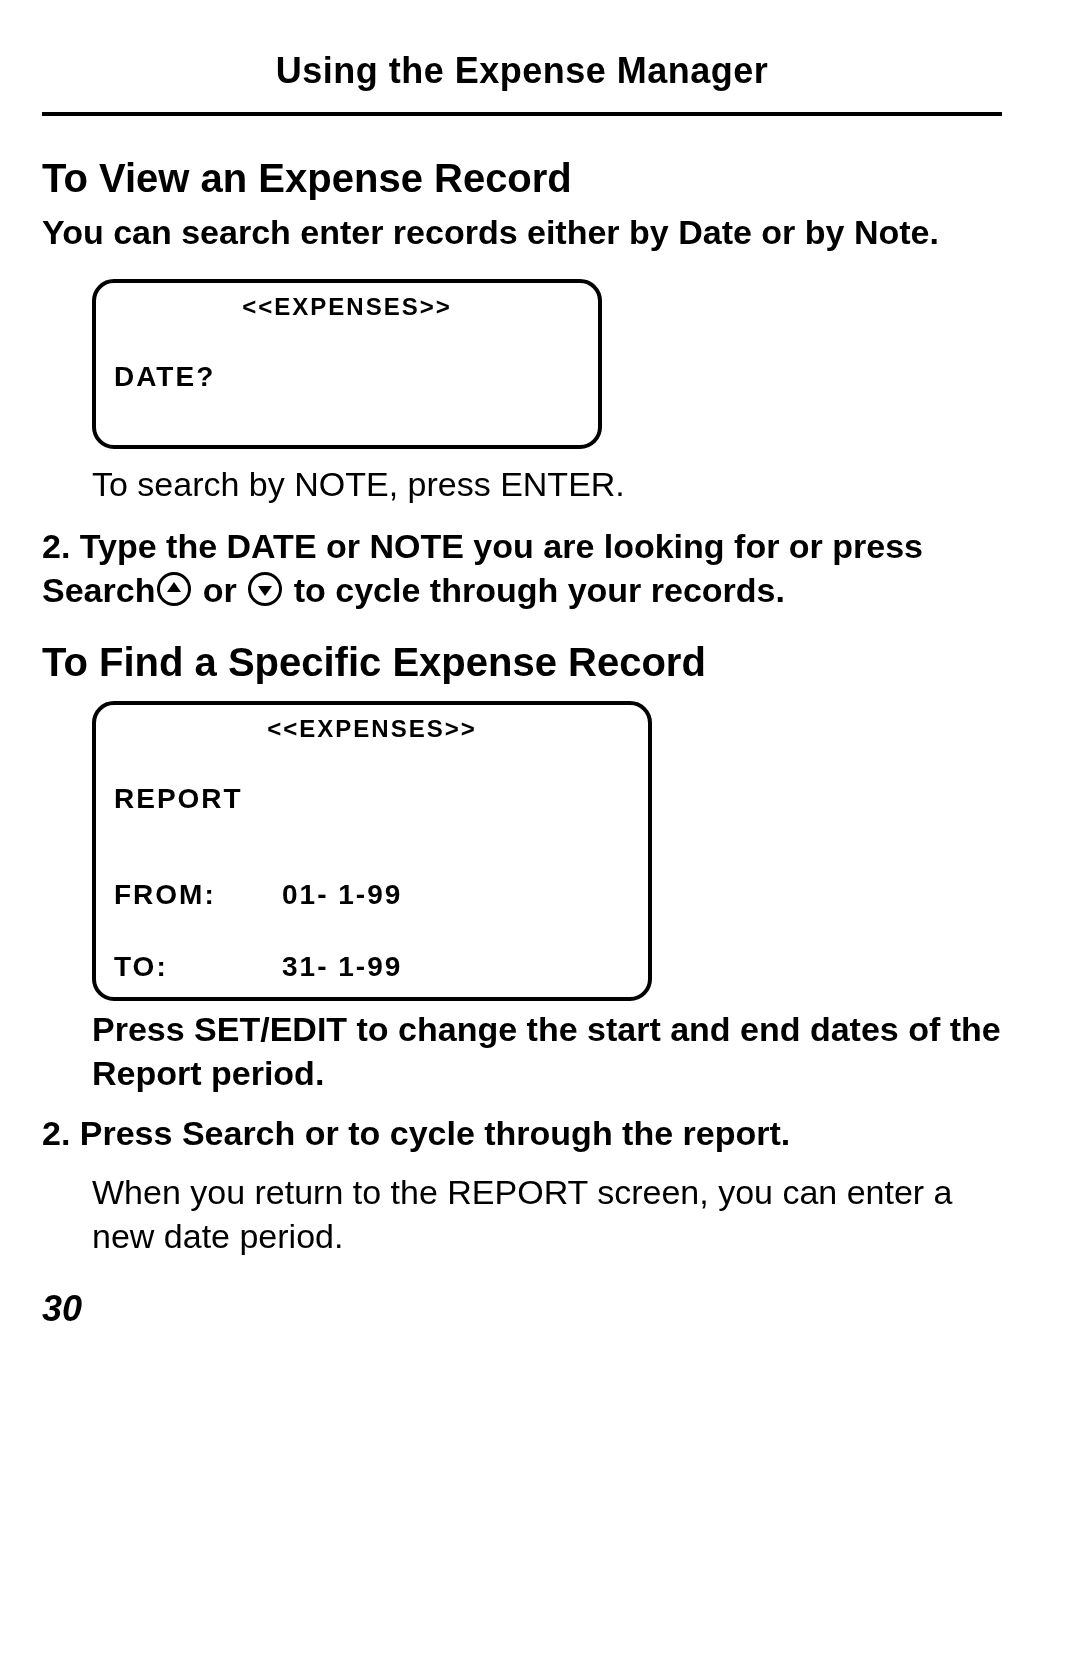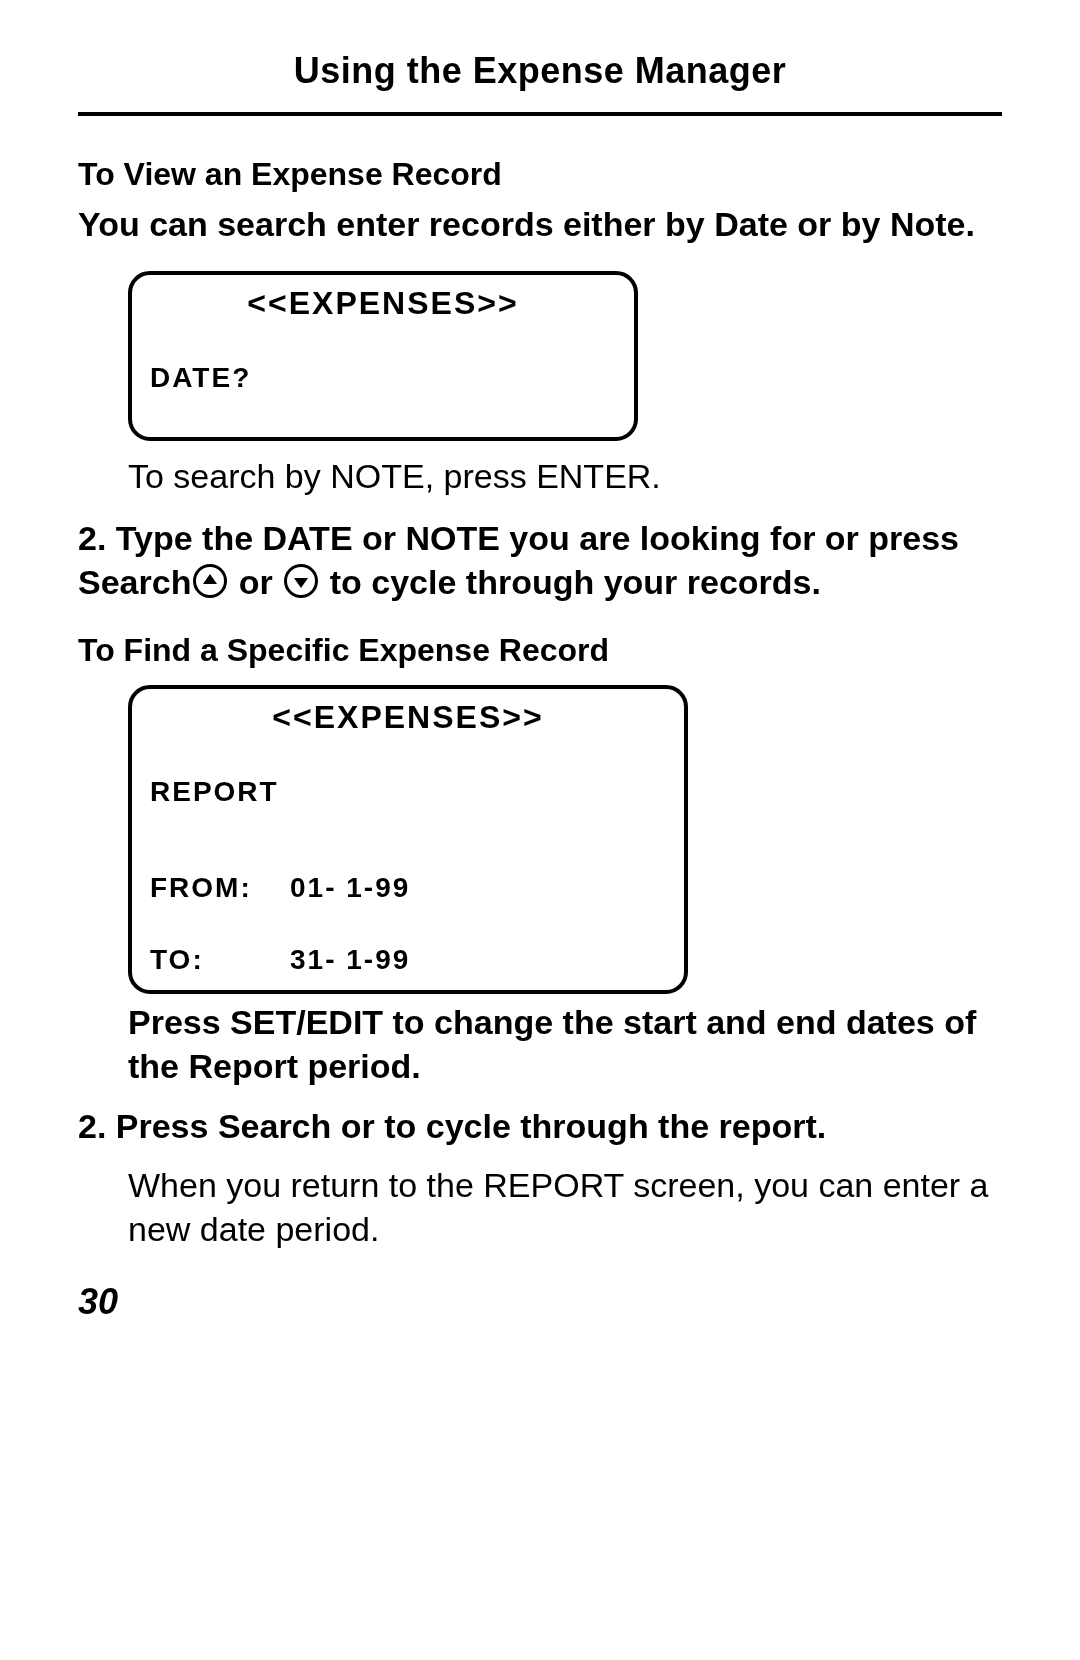--- a/index.html
+++ b/index.html
@@ -1,40 +1,40 @@
 <!DOCTYPE html>
 <html><head>
 <meta charset="utf-8">
 <style>
   * { box-sizing: border-box; margin: 0; padding: 0; }
   html, body { width: 1080px; height: 1660px; background: #fff; font-family: Arial, Helvetica, sans-serif; color: #000; }
-  .page { padding: 50px 78px 30px 78px; }
+  .page { padding: 50px 78px 30px 42px; }
   .header { text-align: center; font-weight: bold; font-size: 36px; letter-spacing: 0.5px; padding-bottom: 16px; }
   .rule { border: none; border-top: 4px solid #000; margin: 4px 0 40px 0; }
-  h2 { font-weight: bold; font-size: 32px; margin-bottom: 10px; }
+  h2 { font-weight: bold; font-size: 40px; margin-bottom: 10px; }
   .intro { font-weight: bold; font-size: 34px; line-height: 1.28; margin-bottom: 18px; }
   .step-bold { font-weight: bold; font-size: 34px; line-height: 1.3; margin-bottom: 16px; }
   .step-reg { font-weight: normal; font-size: 34px; line-height: 1.28; margin-bottom: 16px; }
   .after-box { font-weight: normal; font-size: 34px; margin: 10px 0 20px 50px; }
   .indent { margin-left: 50px; }
   .screen {
     display: inline-block;
     border: 4px solid #000;
     border-radius: 22px;
     padding: 10px 18px 14px 18px;
     margin: 6px 0 6px 50px;
     font-family: Arial, Helvetica, sans-serif;
     font-weight: bold;
     letter-spacing: 2px;
   }
-  .screen-title { text-align: center; font-size: 32px; letter-spacing: 2px; margin-bottom: 2px; }
+  .screen-title { text-align: center; font-size: 24px; letter-spacing: 2px; margin-bottom: 2px; }
   .screen-line { font-size: 28px; letter-spacing: 2px; margin-top: 40px; }
   .screen1 { width: 510px; min-height: 170px; }
   .screen2 { width: 560px; }
-  .kv { display: flex; }
+  .kv { display: flex; gap: 28px; }
   .kv .k { width: 140px; }
   .gap { height: 24px; }
   .icon-circle {
     display: inline-flex; align-items: center; justify-content: center;
     width: 34px; height: 34px;
     border: 3px solid #000; border-radius: 50%;
     font-weight: bold; font-size: 22px; line-height: 1;
     vertical-align: -4px;
     margin: 0 2px;
     background: #fff;

